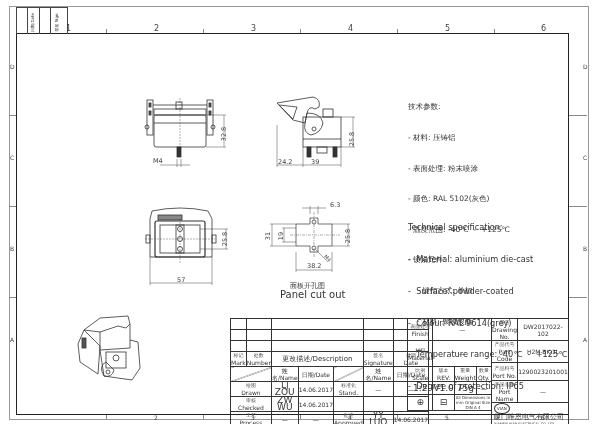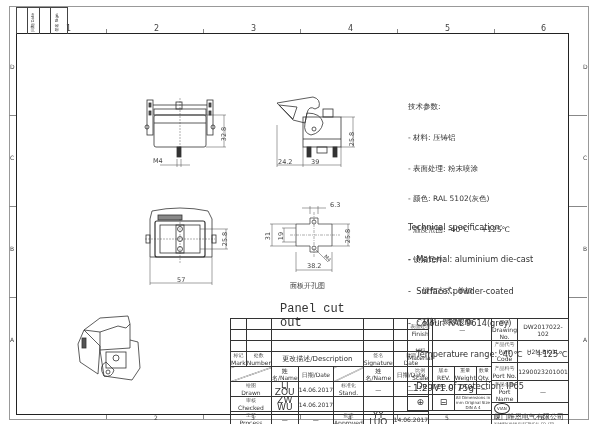--- a/index.html
+++ b/index.html
@@ -190,21 +190,21 @@
     <line x1="46" y1="50" x2="58" y2="62"></line>
   </g>
 </svg>
 <div class="dim" style="left:330px;top:201px;">6.3</div>
 <div class="dim" style="left:264px;top:232px;transform:rotate(-90deg);">31</div>
 <div class="dim" style="left:277px;top:232px;transform:rotate(-90deg);">19</div>
 <div class="dim" style="left:341px;top:232px;transform:rotate(-90deg);">25.8</div>
 <div class="dim" style="left:307px;top:262px;">38.2</div>
 <div class="dim" style="left:324px;top:255px;transform:rotate(45deg);font-size:5px;">M4</div>
 <div class="caption" style="left:290px;top:281px;width:60px;">面板开孔图</div>
-<div class="caption" style="left:280px;top:302px;width:80px;font-size:12px;font-family:Liberation Mono, monospace;">Panel cut out</div>
+<div class="caption" style="left:280px;top:289px;width:80px;font-size:10px;">Panel cut out</div>
 
 <svg style="left:70px;top:310px;" width="80" height="75">
   <g stroke="#333" fill="none" stroke-width="0.8">
     <path d="M14,20 L30,8 L58,6 L60,14 L56,18 L48,16 L30,22 Z"></path>
     <path d="M14,20 L8,34 L10,52 L28,64 L30,36 Z"></path>
     <path d="M30,22 L30,40 L60,38 L60,14"></path>
     <path d="M30,40 L34,66 L62,70 L70,58 L68,32 L60,30"></path>
     <rect x="36" y="42" width="20" height="16"></rect>
     <circle cx="46" cy="48" r="3"></circle>
     <path d="M36,52 Q28,56 34,66 Q42,68 44,60 Z"></path>

